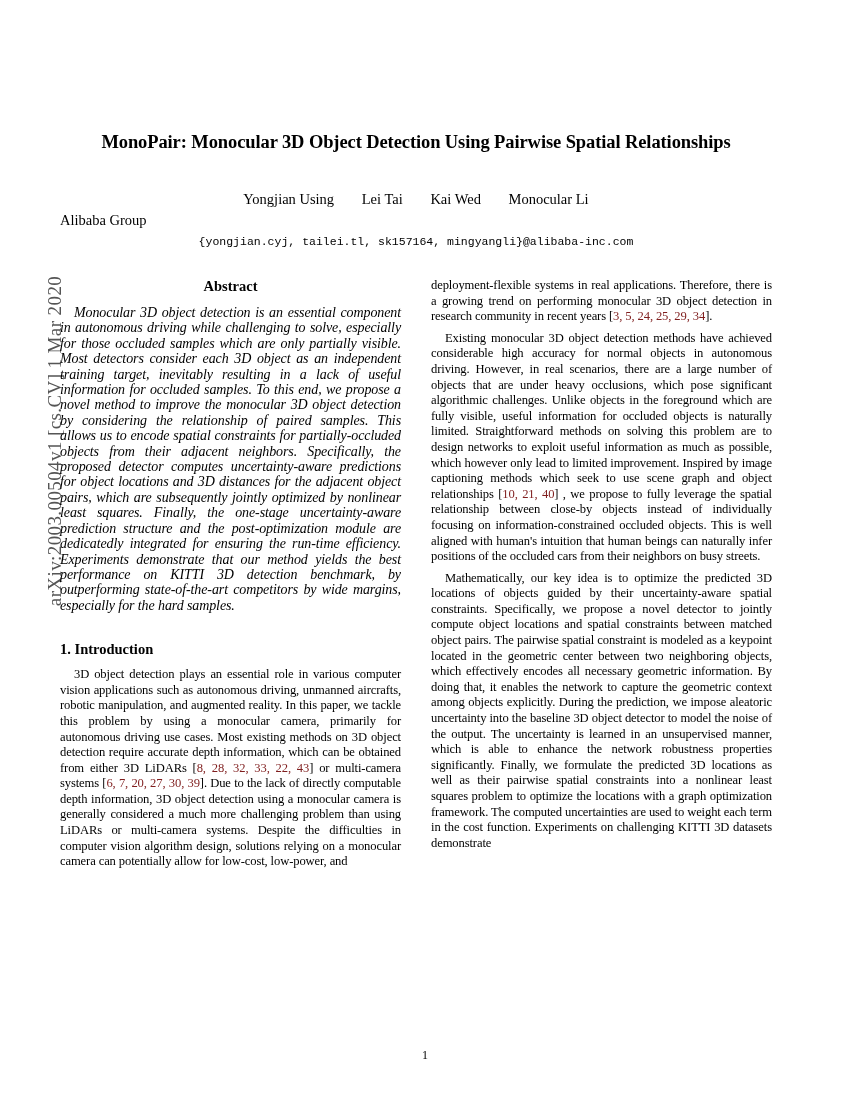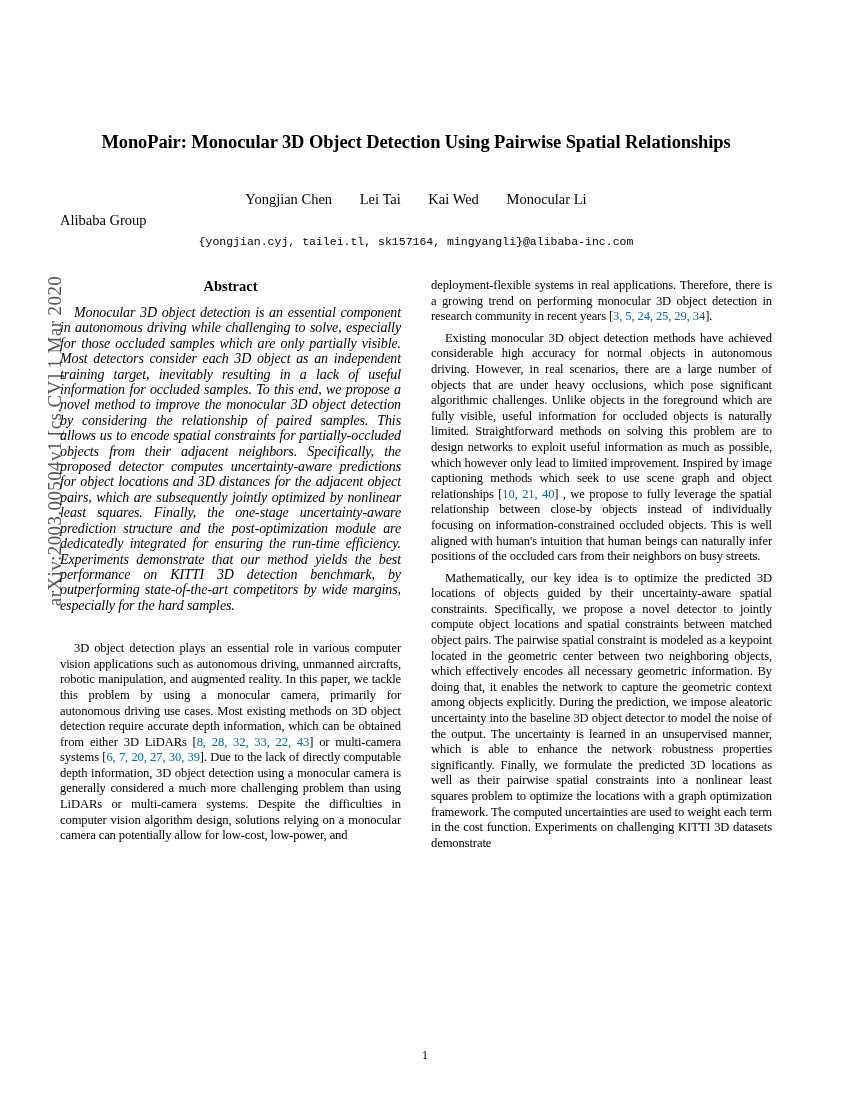--- a/index.html
+++ b/index.html
@@ -106,21 +106,21 @@
     line-height: 15.6px;
     text-align: justify;
     margin: 0 0 6px 0;
     text-indent: 14px;
     letter-spacing: -0.12px;
   }
   .intro-gap {
     height: 28px;
   }
   .cite {
-    color: #0369a1;
+    color: #7f1d1d;
   }
   .pagenum {
     position: absolute;
     top: 1048px;
     left: 0;
     width: 850px;
     text-align: center;
     font-size: 12px;
   }
 </style>
@@ -129,38 +129,39 @@
 
 <div class="page">
 
   <div class="arxiv-stamp">arXiv:2003.00504v1  [cs.CV]  1 Mar 2020</div>
 
   <div class="content">
 
     <h1 class="title">MonoPair: Monocular 3D Object Detection Using Pairwise Spatial Relationships</h1>
 
     <div class="authors">
-      <span class="name">Yongjian Chen</span>
+      <span class="name">Yongjian Using</span>
       <span class="name">Lei Tai</span>
       <span class="name">Kai Wed</span>
       <span class="name">Monocular Li</span>
     </div>
 
     <div class="affiliation">Alibaba Group</div>
 
     <div class="email">{yongjian.cyj, tailei.tl, sk157164, mingyangli}@alibaba-inc.com</div>
 
     <div class="columns">
 
       <div class="col">
         <h2 class="abstract-head">Abstract</h2>
         <p class="abs">Monocular 3D object detection is an essential component in autonomous driving while challenging to solve, especially for those occluded samples which are only partially visible. Most detectors consider each 3D object as an independent training target, inevitably resulting in a lack of useful information for occluded samples. To this end, we propose a novel method to improve the monocular 3D object detection by considering the relationship of paired samples. This allows us to encode spatial constraints for partially-occluded objects from their adjacent neighbors. Specifically, the proposed detector computes uncertainty-aware predictions for object locations and 3D distances for the adjacent object pairs, which are subsequently jointly optimized by nonlinear least squares. Finally, the one-stage uncertainty-aware prediction structure and the post-optimization module are dedicatedly integrated for ensuring the run-time efficiency. Experiments demonstrate that our method yields the best performance on KITTI 3D detection benchmark, by outperforming state-of-the-art competitors by wide margins, especially for the hard samples.</p>
 
         <div class="intro-gap"></div>
 
+        <h2 class="section">1. Introduction</h2>
 
         <p class="body"><span>3D object detection plays an essential role in various computer vision applications such as autonomous driving, unmanned aircrafts, robotic manipulation, and augmented reality. In this paper, we tackle this problem by using a monocular camera, primarily for autonomous driving use cases. Most existing methods on 3D object detection require accurate depth information, which can be obtained from either 3D LiDARs [</span><span class="cite">8, 28, 32, 33, 22, 43</span><span>] or multi-camera systems [</span><span class="cite">6, 7, 20, 27, 30, 39</span><span>]. Due to the lack of directly computable depth information, 3D object detection using a monocular camera is generally considered a much more challenging problem than using LiDARs or multi-camera systems. Despite the difficulties in computer vision algorithm design, solutions relying on a monocular camera can potentially allow for low-cost, low-power, and </span></p>
       </div>
 
       <div class="col">
         <p class="body" style="text-indent: 0px;"><span>deployment-flexible systems in real applications. Therefore, there is a growing trend on performing monocular 3D object detection in research community in recent years [</span><span class="cite">3, 5, 24, 25, 29, 34</span><span>].</span></p>
         <p class="body"><span>Existing monocular 3D object detection methods have achieved considerable high accuracy for normal objects in autonomous driving. However, in real scenarios, there are a large number of objects that are under heavy occlusions, which pose significant algorithmic challenges. Unlike objects in the foreground which are fully visible, useful information for occluded objects is naturally limited. Straightforward methods on solving this problem are to design networks to exploit useful information as much as possible, which however only lead to limited improvement. Inspired by image captioning methods which seek to use scene graph and object relationships [</span><span class="cite">10, 21, 40</span><span>] , we propose to fully leverage the spatial relationship between close-by objects instead of individually focusing on information-constrained occluded objects. This is well aligned with human's intuition that human beings can naturally infer positions of the occluded cars from their neighbors on busy streets.</span></p>
         <p class="body">Mathematically, our key idea is to optimize the predicted 3D locations of objects guided by their uncertainty-aware spatial constraints. Specifically, we propose a novel detector to jointly compute object locations and spatial constraints between matched object pairs. The pairwise spatial constraint is modeled as a keypoint located in the geometric center between two neighboring objects, which effectively encodes all necessary geometric information. By doing that, it enables the network to capture the geometric context among objects explicitly. During the prediction, we impose aleatoric uncertainty into the baseline 3D object detector to model the noise of the output. The uncertainty is learned in an unsupervised manner, which is able to enhance the network robustness properties significantly. Finally, we formulate the predicted 3D locations as well as their pairwise spatial constraints into a nonlinear least squares problem to optimize the locations with a graph optimization framework. The computed uncertainties are used to weight each term in the cost function. Experiments on challenging KITTI 3D datasets demonstrate</p>
       </div>
 

